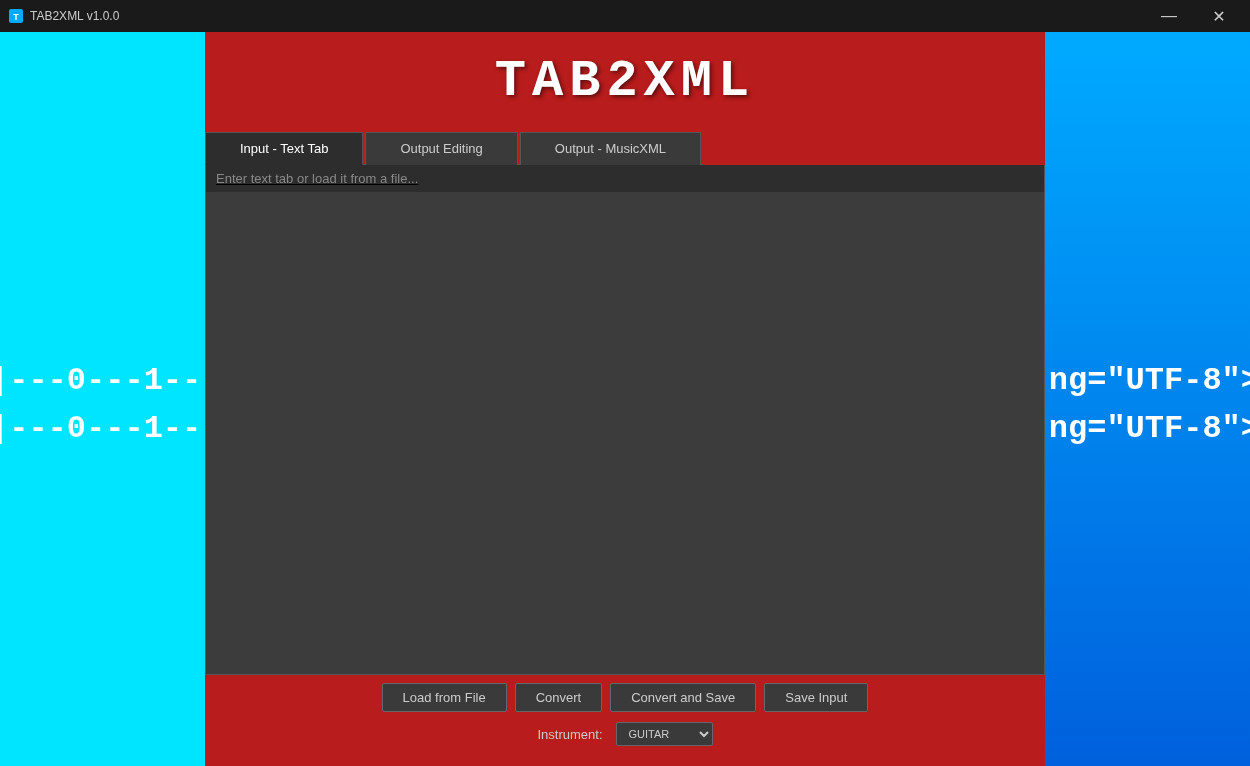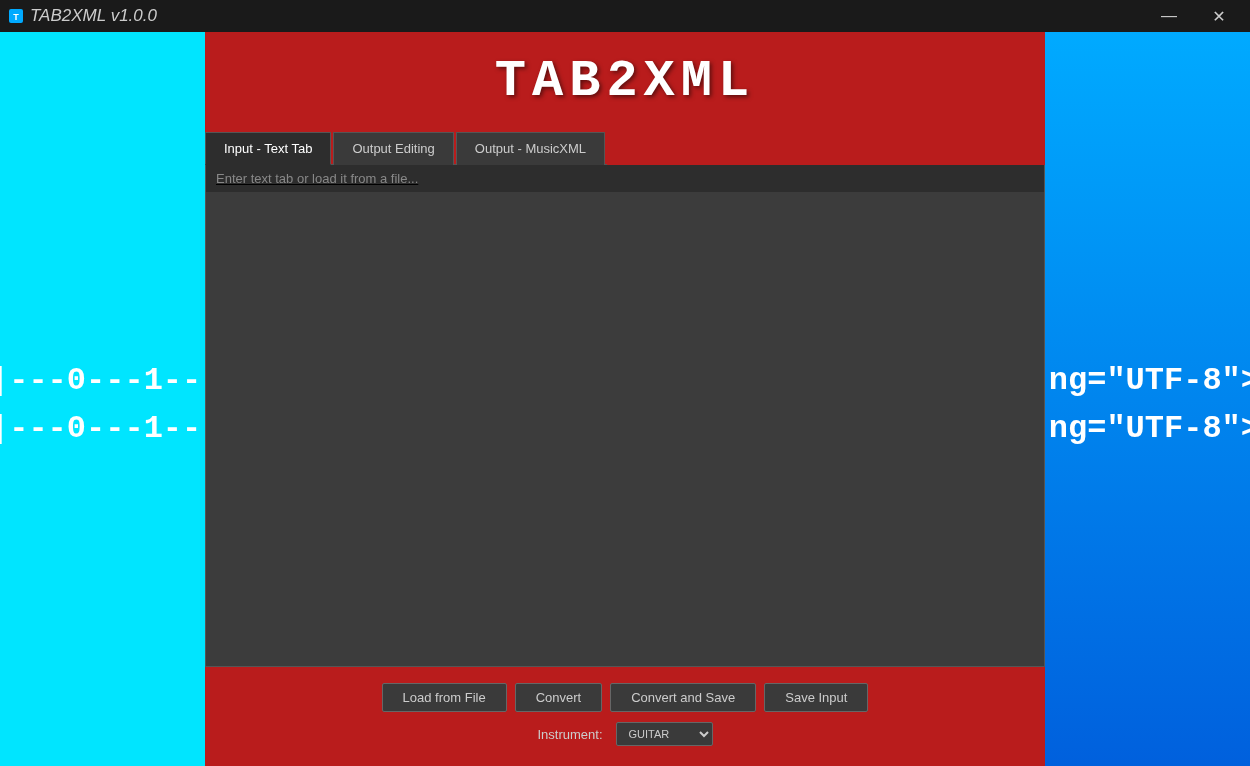--- a/index.html
+++ b/index.html
@@ -39,22 +39,21 @@
     .title-bar-icon {
       width: 16px;
       height: 16px;
       display: flex;
       align-items: center;
       justify-content: center;
     }
 
     .title-bar-title {
       color: #cccccc;
-      font-size: 17px;
-      font-style: italic;
+      font-size: 12px;
     }
 
     .title-bar-controls {
       display: flex;
       align-items: center;
       gap: 4px;
     }
 
     .title-bar-btn {
       width: 46px;
@@ -180,21 +179,21 @@
 
     
     .tabs-container {
       display: flex;
       align-self: flex-start;
       margin-left: 0;
       border-bottom: 1px solid #555;
     }
 
     .tab {
-      padding: 8px 18px;
+      padding: 8px 34px;
       font-size: 13px;
       cursor: pointer;
       border: 1px solid #555;
       border-bottom: none;
       margin-right: 2px;
       color: #cccccc;
       background-color: #3a3a3a;
       position: relative;
       top: 1px;
     }
@@ -237,21 +236,21 @@
       resize: none;
       outline: none;
       min-height: 440px;
     }
 
     
     .button-area {
       display: flex;
       flex-direction: column;
       align-items: center;
-      padding: 16px 0 20px 0;
+      padding: 8px 0 20px 0;
       gap: 10px;
     }
 
     .button-row {
       display: flex;
       gap: 8px;
       align-items: center;
     }
 
     .btn {

